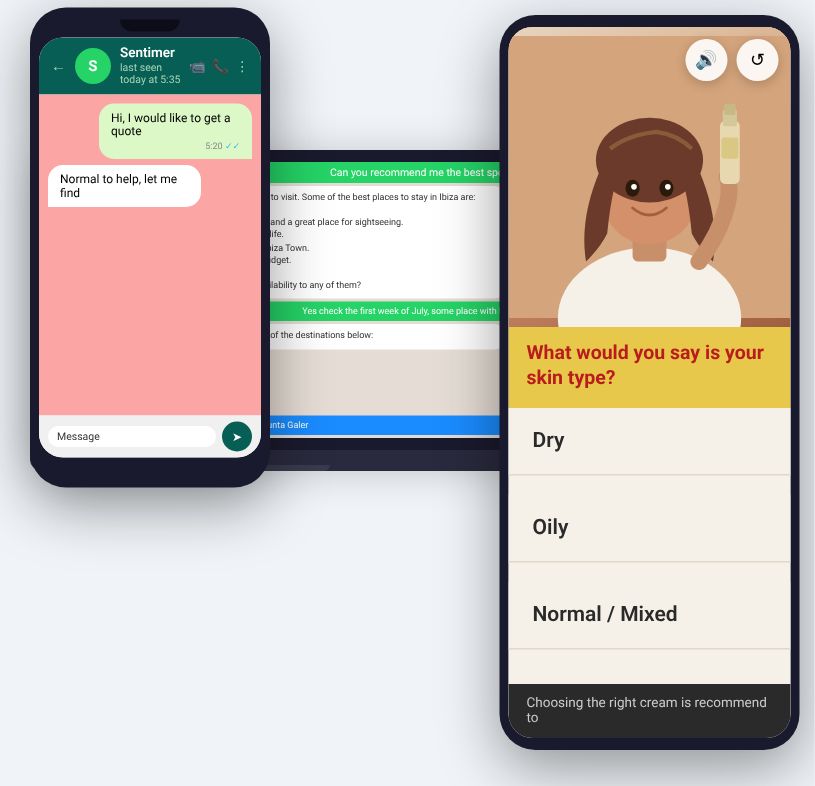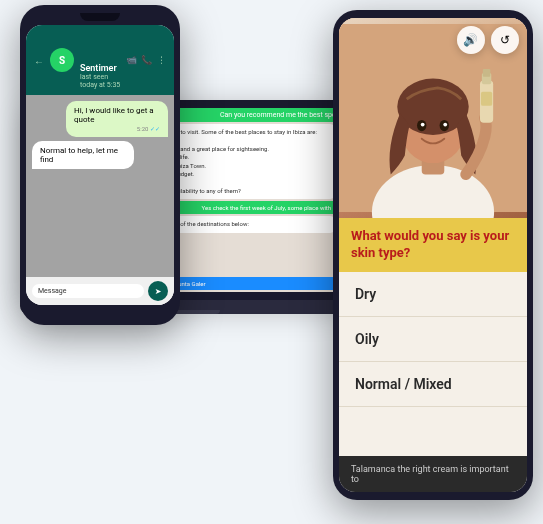--- a/index.html
+++ b/index.html
@@ -186,21 +186,20 @@
       align-items: center;
       justify-content: center;
       color: white;
       font-size: 10px;
       font-weight: bold;
       flex-shrink: 0;
     }
 
     .wa-name-area {
       flex: 1;
-      margin-top: 32px;
     }
 
     .wa-name {
       color: white;
       font-size: 9px;
       font-weight: 600;
     }
 
     .wa-status {
       color: #a8d5b5;
@@ -209,21 +208,21 @@
 
     .wa-icons {
       display: flex;
       gap: 4px;
       color: #a8d5b5;
       font-size: 9px;
     }
 
     .wa-chat {
       flex: 1;
-      background: #a3a3a3;
+      background: #fca5a5;
       padding: 6px;
       display: flex;
       flex-direction: column;
       gap: 4px;
       overflow: hidden;
     }
 
     .wa-bubble-right {
       align-self: flex-end;
       background: #dcf8c6;
@@ -362,21 +361,21 @@
       font-size: 13px;
       font-weight: 700;
       color: #b91c1c;
       line-height: 1.3;
     }
 
     .skin-options {
       flex: 1;
       display: flex;
       flex-direction: column;
-      gap: 0;
+      gap: 13px;
       background: #f5f0e8;
     }
 
     .skin-option {
       padding: 14px 16px;
       border-bottom: 1px solid #e0d8c8;
       font-size: 14px;
       font-weight: 600;
       color: #2a2a2a;
       cursor: pointer;
@@ -535,17 +534,17 @@
       <div class="skin-question">
         <div class="skin-question-text">What would you say is your skin type?</div>
       </div>
 
       <div class="skin-options">
         <div class="skin-option">Dry</div>
         <div class="skin-option">Oily</div>
         <div class="skin-option">Normal / Mixed</div>
       </div>
 
-      <div class="skin-footer">Talamanca the right cream is important to</div>
+      <div class="skin-footer">Choosing the right cream is recommend to</div>
     </div>
   </div>
 
 </div>
 
 </body></html>

